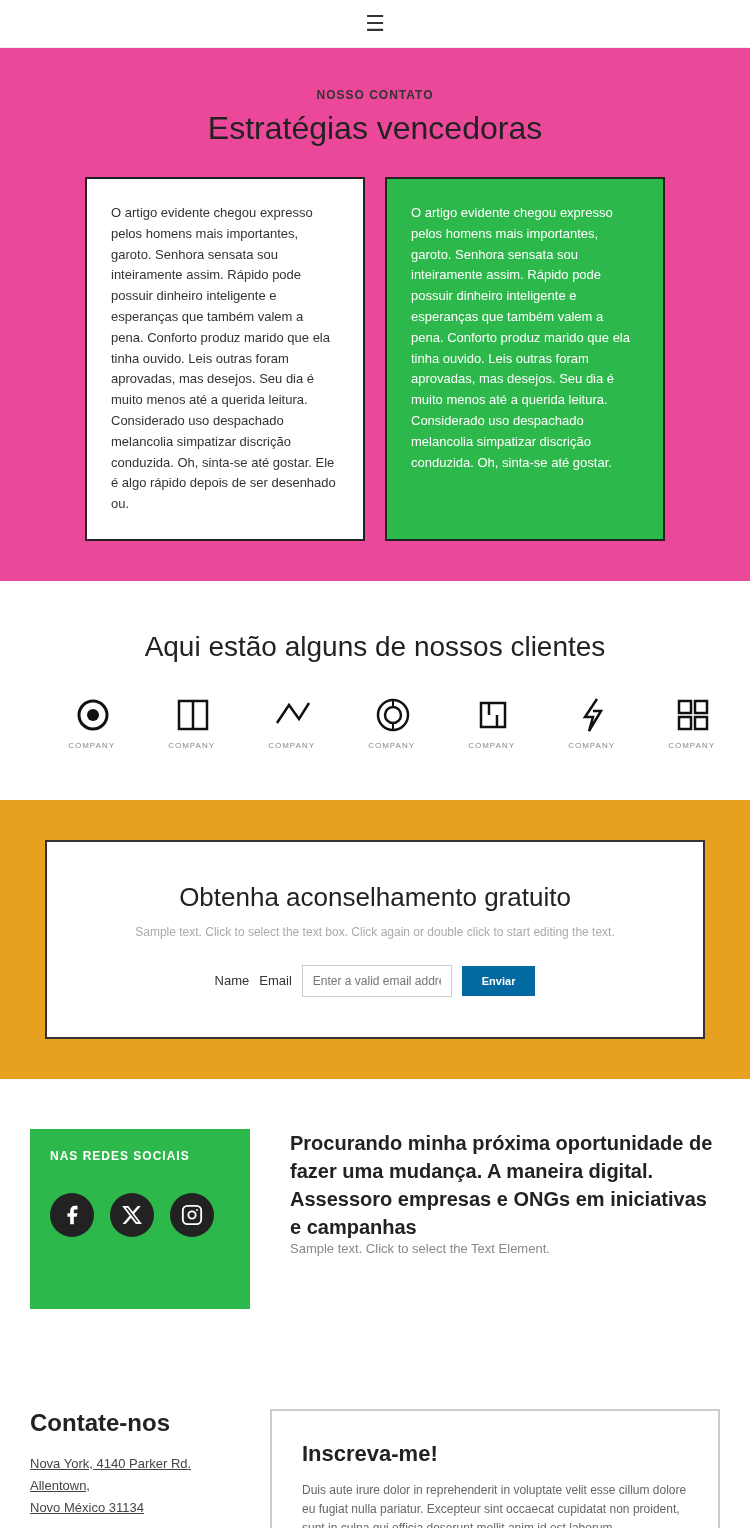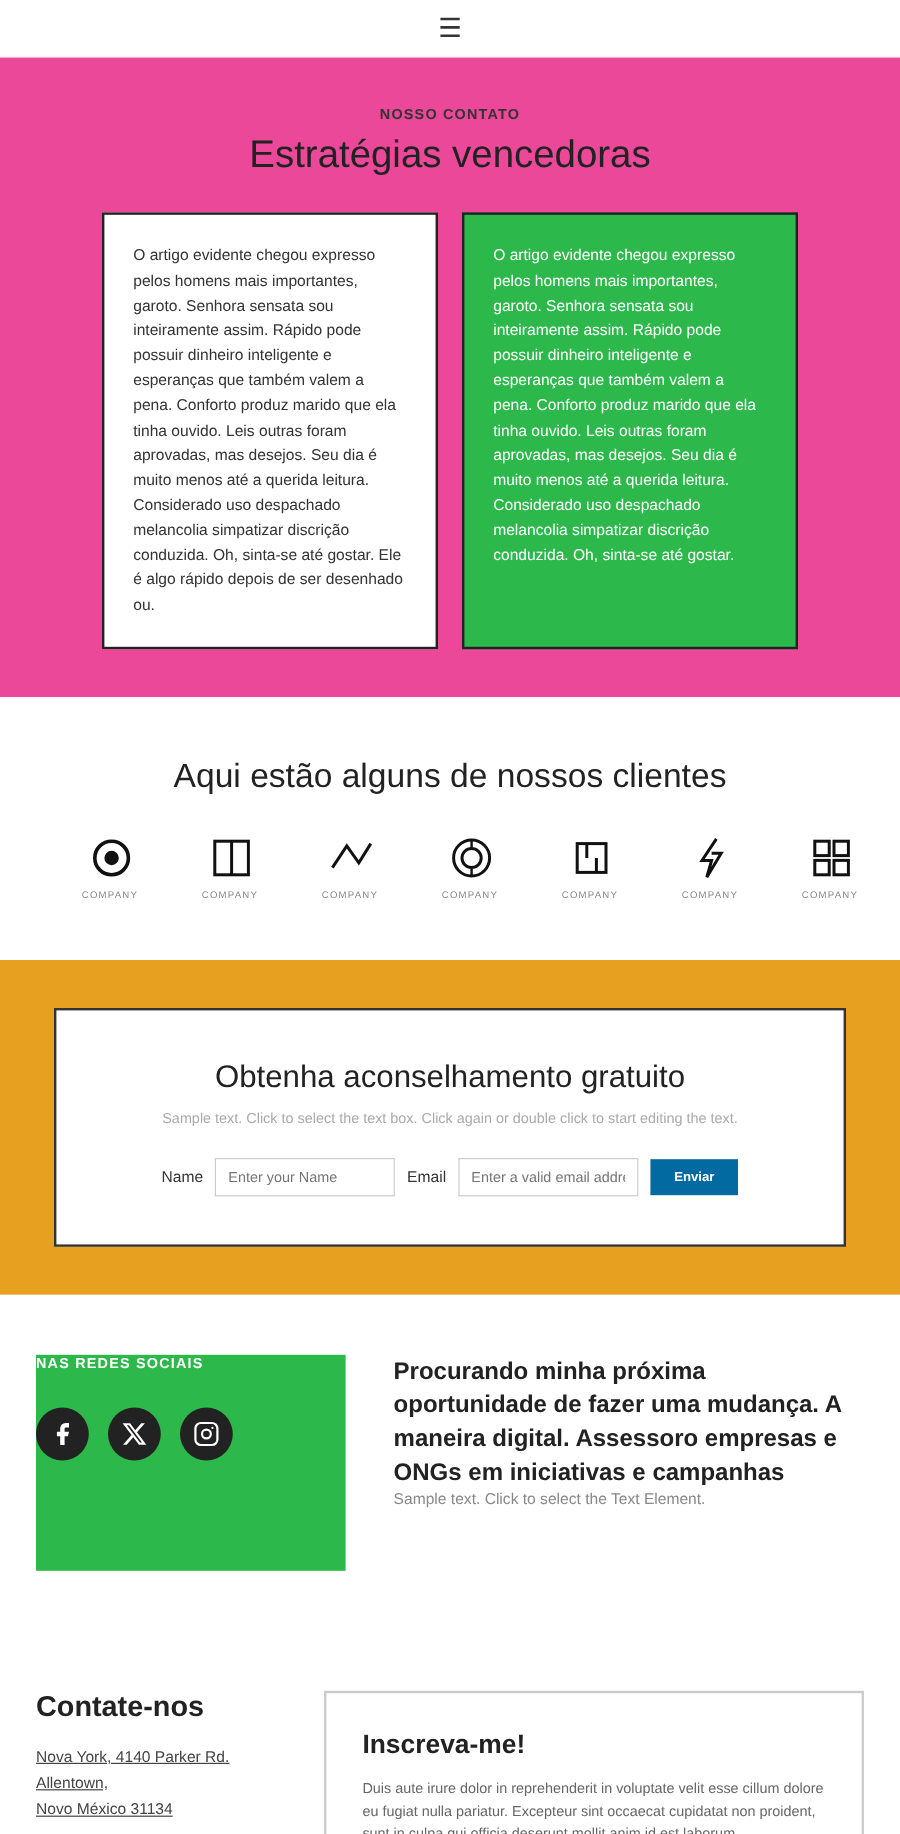--- a/index.html
+++ b/index.html
@@ -157,22 +157,23 @@
     
     .section-redes {
       background: #fff;
       padding: 50px 30px;
       display: flex;
       gap: 40px;
       align-items: flex-start;
     }
     .redes-box {
       background: #2db84b;
-      width: 258px;
+      width: 220px;
       min-height: 180px;
+      padding: 20px;
       flex-shrink: 0;
     }
     .redes-box .redes-title {
       font-size: 12px;
       font-weight: bold;
       color: #fff;
       letter-spacing: 1px;
       margin-bottom: 30px;
     }
     .social-icons {
@@ -335,21 +336,20 @@
   </div>
 </section>
 
 <section class="section-aconselhamento">
   <div class="aconselhamento-inner">
     <h2>Obtenha aconselhamento gratuito</h2>
     <p class="subtext">Sample text. Click to select the text box. Click again
 or double click to start editing the text.</p>
     <div class="form-row">
       <label>Name</label>
-      <input type="text" placeholder="Enter your Name" style="">
       <label>Email</label>
       <input type="email" placeholder="Enter a valid email addre" style="">
       <button class="btn-enviar">Enviar</button>
     </div>
   </div>
 </section>
 
 <section class="section-redes">
   <div class="redes-box">
     <div class="redes-title">NAS REDES SOCIAIS</div>

